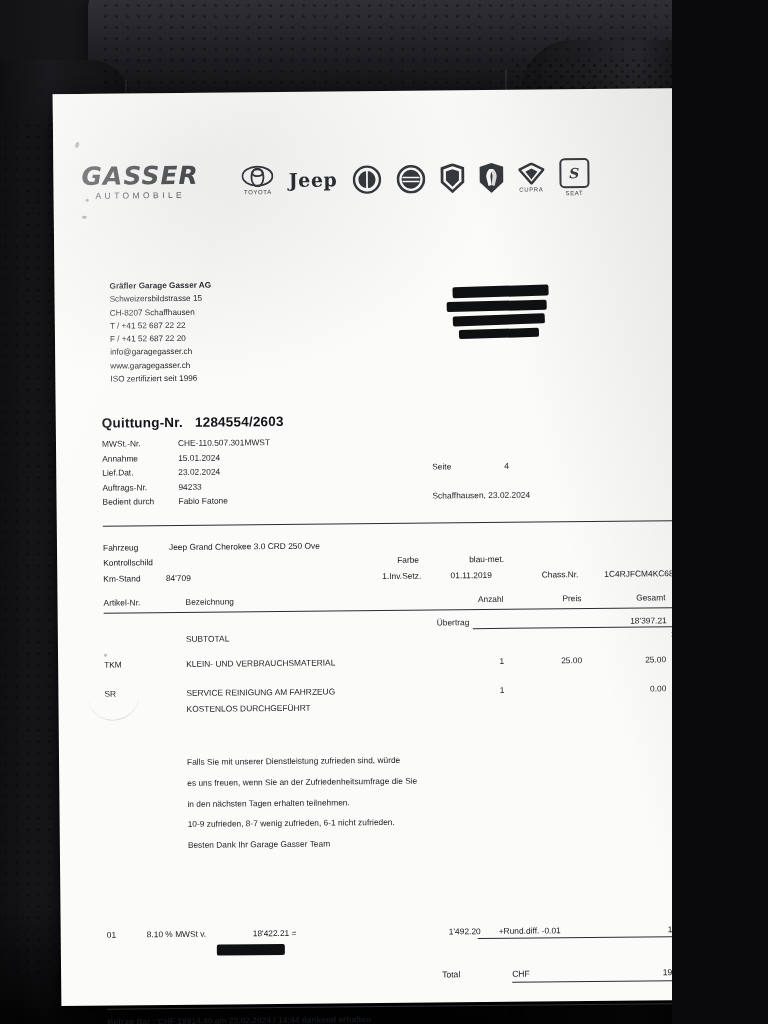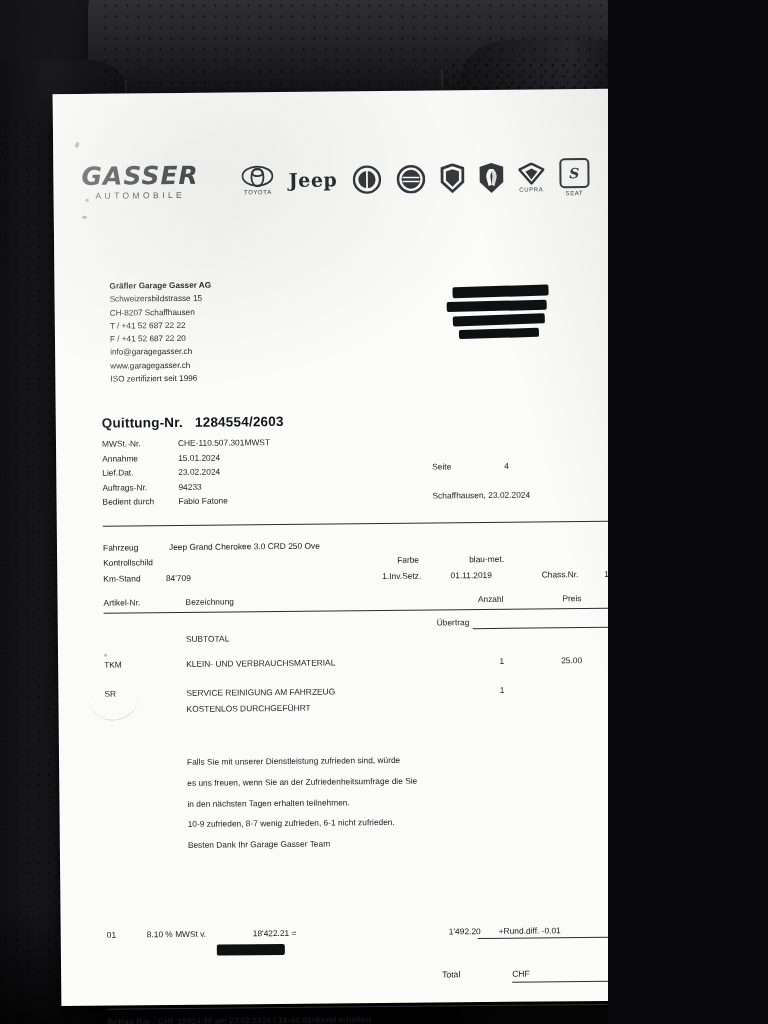--- a/index.html
+++ b/index.html
@@ -10,21 +10,21 @@
   body {
     width: 768px;
     height: 1024px;
     overflow: hidden;
     font-family: "Liberation Sans", sans-serif;
   }
 
   
   #scene {
     position: relative;
-    width: 608px;
+    width: 672px;
     height: 1024px;
     background: #111114;
     overflow: hidden;
   }
   .seat-base {
     position: absolute;
     inset: 0;
     background:
       radial-gradient(ellipse 60% 30% at 50% 2%, #3a3a3e 0%, #1a1a1d 60%, #0d0d10 100%),
       linear-gradient(180deg, #232327 0%, #141416 30%, #0f0f11 70%, #08080a 100%);

